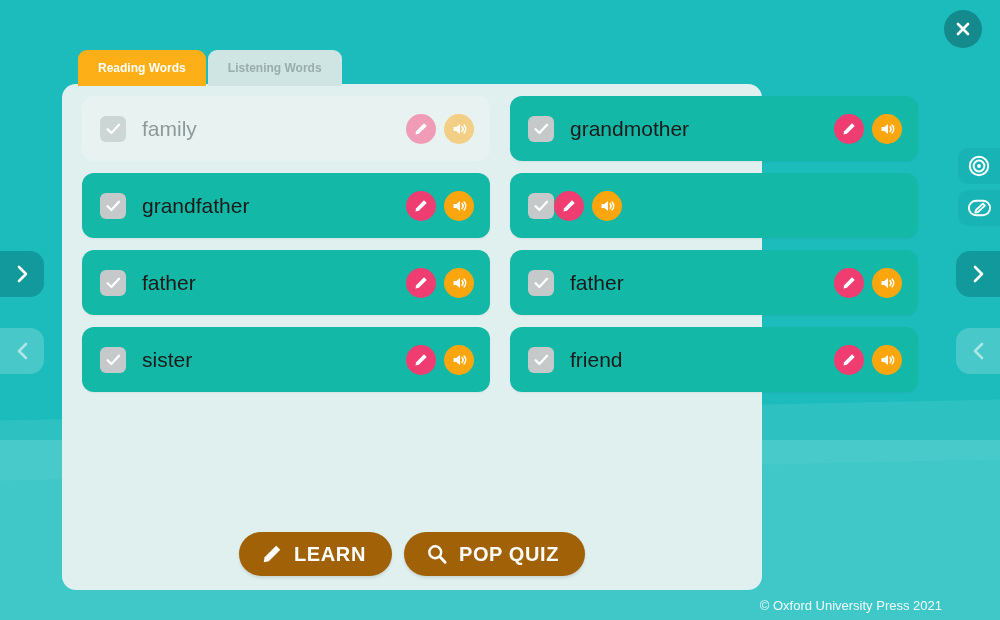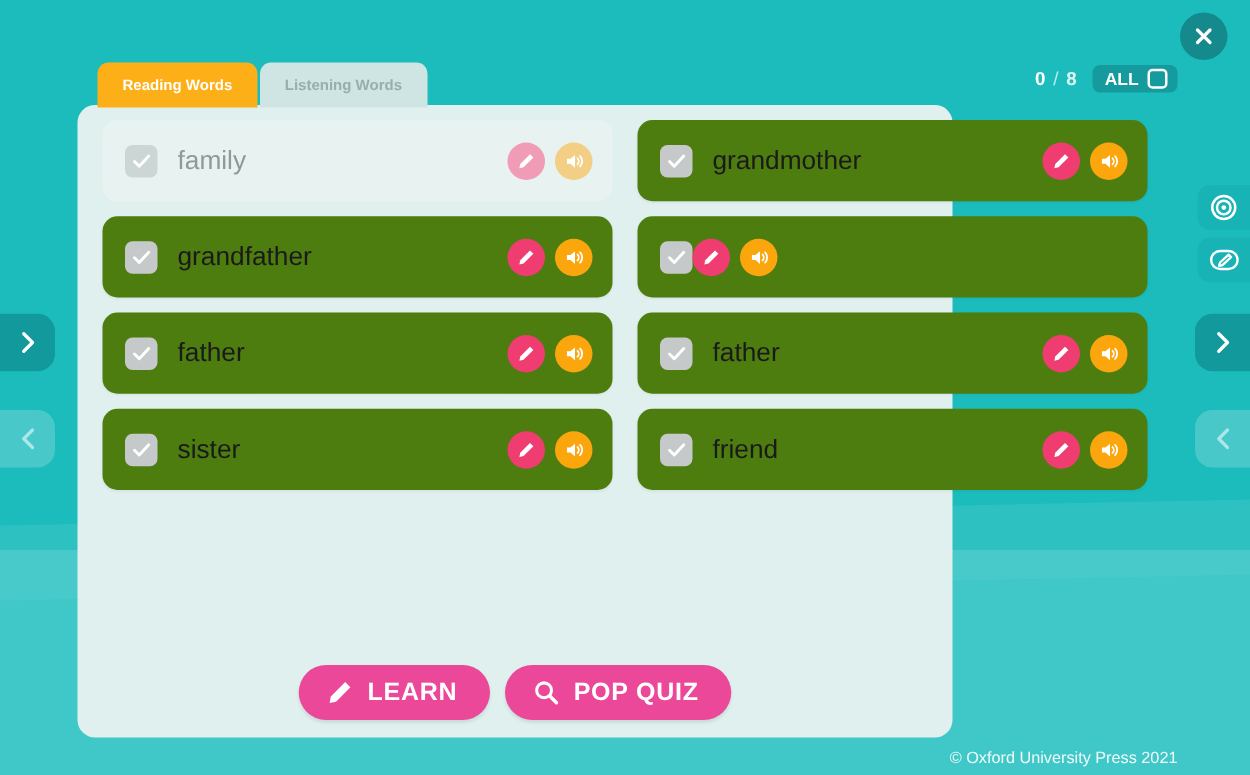--- a/index.html
+++ b/index.html
@@ -140,21 +140,21 @@
     left: 20px; top: 12px;
     width: 836px;
     display: grid;
     grid-template-columns: 1fr 1fr;
     column-gap: 20px;
     row-gap: 12px;
   }
 
   .word-row {
     height: 65px;
-    background: #4d7c0f;
+    background: #14b8a6;
     border-radius: 12px;
     display: flex;
     align-items: center;
     padding: 0 16px 0 18px;
     box-shadow: 0 1px 2px rgba(0,0,0,.05);
   }
   .word-row.dim {
     background: #e8f3f1;
     box-shadow: none;
   }
@@ -196,21 +196,21 @@
   .actions {
     position: absolute;
     left: 0; right: 0;
     top: 448px;
     display: flex; align-items: center; justify-content: center;
     gap: 12px;
   }
   .action-btn {
     height: 44px;
     border-radius: 22px;
-    background: #ec4899;
+    background: #a16207;
     color: #ffffff;
     display: flex; align-items: center; gap: 11px;
     padding: 0 26px 0 22px;
     font-size: 20px;
     font-weight: bold;
     letter-spacing: .6px;
     cursor: pointer;
     box-shadow: 0 2px 3px rgba(0,0,0,.10);
   }
 
@@ -271,31 +271,20 @@
       <rect x="2" y="4.5" width="22" height="15" rx="7.5" fill="none" stroke="#ffffff" stroke-width="2"></rect>
       <path d="M16.5 7.5 L18.6 9.6 L11.4 16.2 L8.6 16.8 L9.4 14.1 Z" fill="none" stroke="#ffffff" stroke-width="1.9" stroke-linejoin="round"></path>
     </svg>
   </div>
 
   <div class="tabs">
     <div class="tab active">Reading Words</div>
     <div class="tab inactive">Listening Words</div>
   </div>
 
-  <div class="topright">
-    <div class="counter">
-      <span class="done">0</span>
-      <span class="sep">/</span>
-      <span class="total">8</span>
-    </div>
-    <div class="all-toggle">
-      <span class="lbl">ALL</span>
-      <span class="all-box"></span>
-    </div>
-  </div>
 
   <div class="panel">
 
     <div class="grid">
 
       <div class="word-row dim">
         <span class="chk">
           <svg width="15" height="12" viewBox="0 0 15 12">
             <path d="M1.6 6.2 L5.4 10 L13 1.8" fill="none" stroke="#ffffff" stroke-width="2.3" stroke-linecap="round" stroke-linejoin="round"></path>
           </svg>

